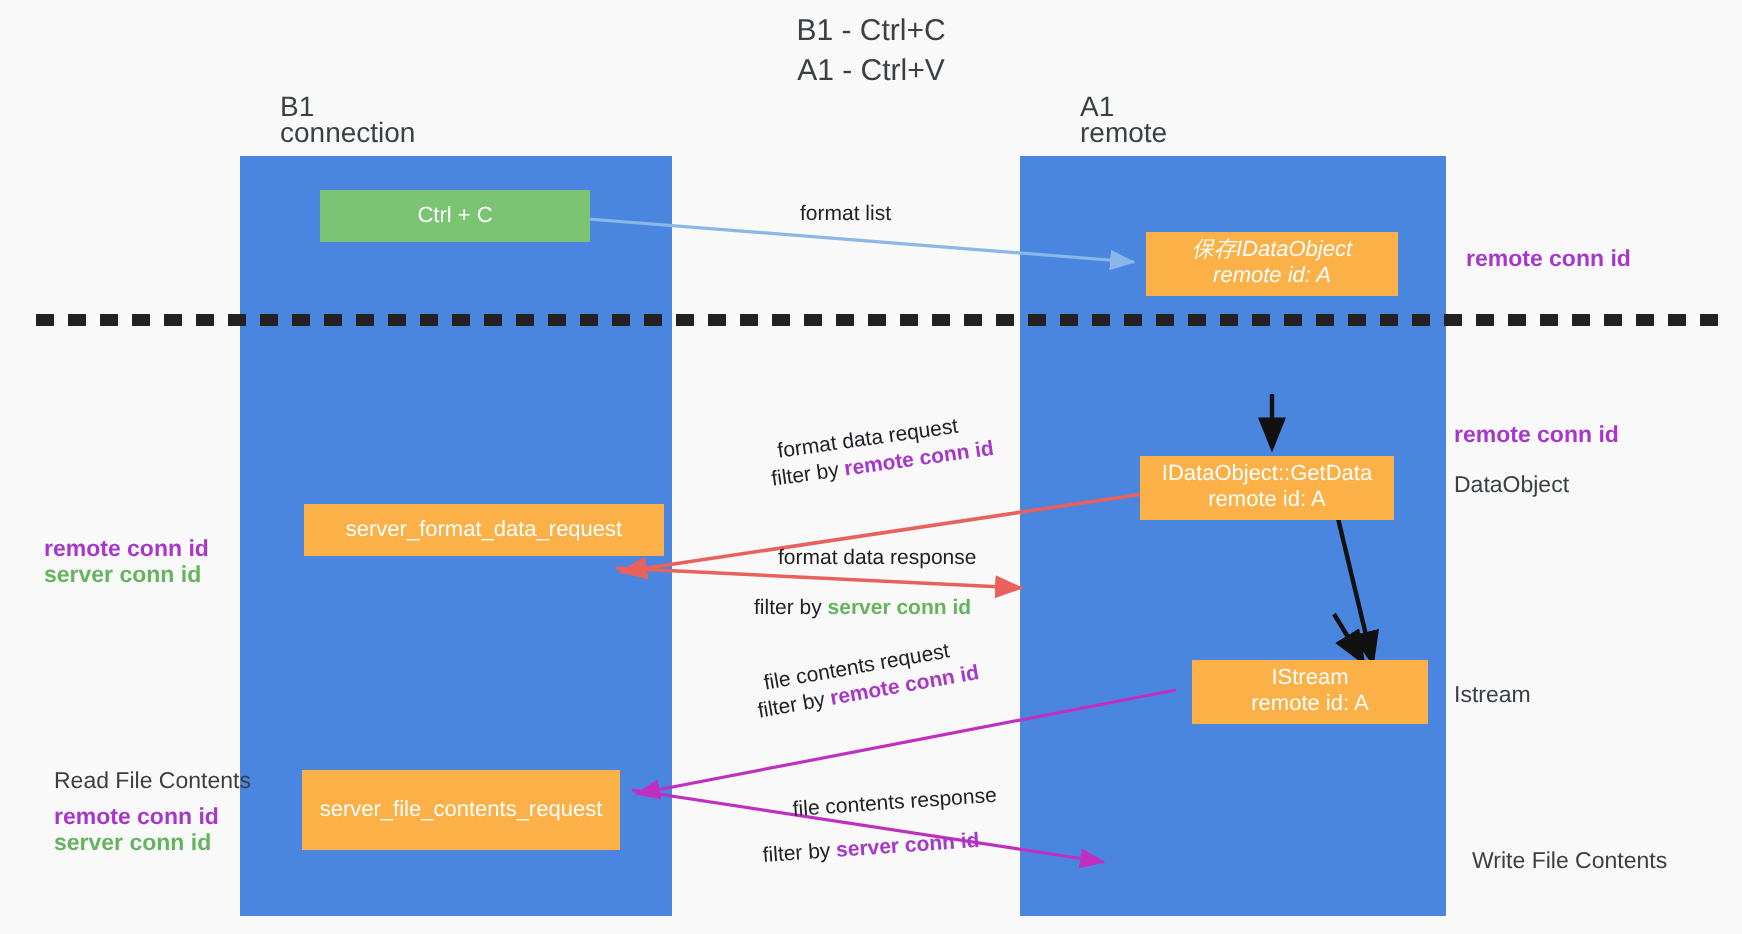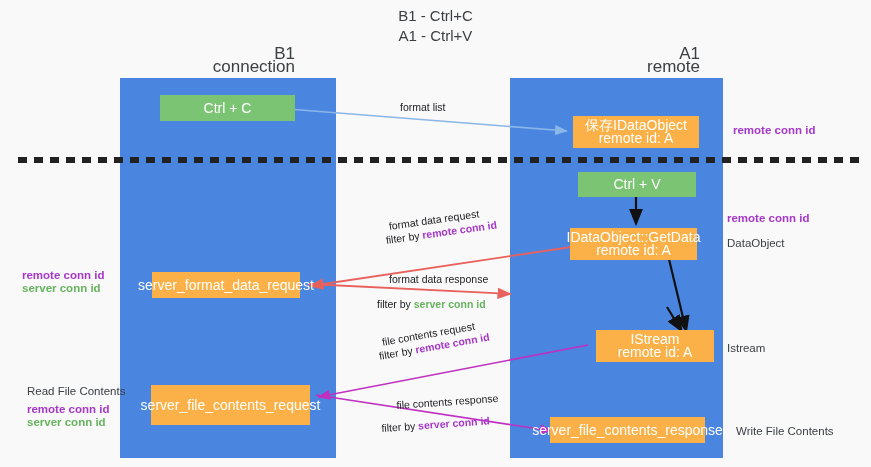--- a/index.html
+++ b/index.html
@@ -13,30 +13,30 @@
   #stage{position:absolute;inset:0;padding-left:12px;}
   svg#wires{position:absolute;left:0;top:0;width:871px;height:467px;pointer-events:none;}
 
   .title{
     position:absolute;left:0;top:6px;width:871px;
     text-align:center;color:#3c4043;
     font-size:15px;line-height:20px;white-space:pre-line;
   }
 
   .colhead{
-    position:absolute;text-align:right;color:#3c4043;
-    font-size:17px;line-height:13px;white-space:pre-line;
+    position:absolute;text-align:left;color:#3c4043;
+    font-size:14px;line-height:13px;white-space:pre-line;
   }
 
   .lane{position:absolute;background:#4a86e0;}
 
   .node{
     position:absolute;color:#ffffff;
     display:flex;align-items:center;justify-content:center;
-    text-align:center;font-size:14px;line-height:13px;
+    text-align:center;font-size:11px;line-height:13px;
     white-space:pre-line;box-sizing:border-box;padding:2px 4px;
   }
   .node.orange{background:#fbb147;}
   .node.green{background:#7bc473;}
 
   .note{
     position:absolute;font-size:11.5px;line-height:14px;
     white-space:pre-line;
   }
   .note.purple{color:#a637c8;font-weight:bold;}
@@ -97,37 +97,35 @@
 
     <line x1="667" y1="307" x2="681" y2="330" stroke="#111111" stroke-width="2.2" marker-end="url(#ar-blk)"></line>
 
     <line x1="588" y1="345" x2="318" y2="397" stroke="#c030c0" stroke-width="1.6" marker-end="url(#ar-mag)"></line>
 
     <line x1="316" y1="395" x2="552" y2="431" stroke="#c030c0" stroke-width="1.6" marker-end="url(#ar-mag)"></line>
   </svg>
 
   <div class="node green" style="left:160px;top:95px;width:135px;height:26px;">Ctrl + C</div>
 
-  <div class="node orange" style="left:573px;top:116px;width:126px;height:32px;">保存IDataObject
+  <div class="node orange" style="left:573px;top:116px;width:126px;height:32px;font-style:italic;">保存IDataObject
 remote id: A</div>
 
-  <div class="node green" style="left:578px;top:172px;width:118px;height:25px;">Ctrl + V</div>
 
   <div class="node orange" style="left:570px;top:228px;width:127px;height:32px;">IDataObject::GetData
 remote id: A</div>
 
-  <div class="node orange" style="left:152px;top:272px;width:148px;height:26px;">server_format_data_request</div>
+  <div class="node orange" style="left:152px;top:252px;width:180px;height:26px;">server_format_data_request</div>
 
 
   <div class="node orange" style="left:596px;top:330px;width:118px;height:32px;">IStream
 remote id: A</div>
 
   <div class="node orange" style="left:151px;top:385px;width:159px;height:40px;">server_file_contents_request</div>
 
-  <div class="node orange" style="left:550px;top:417px;width:155px;height:26px;">server_file_contents_response</div>
 
   <div class="note purple" style="left:733px;top:123px;">remote conn id</div>
 
   <div class="note purple" style="left:727px;top:211px;">remote conn id</div>
   <div class="note dark" style="left:727px;top:236px;">DataObject</div>
 
   <div class="note dark" style="left:727px;top:341px;">Istream</div>
 
   <div class="note dark" style="left:736px;top:424px;">Write File Contents</div>
 

